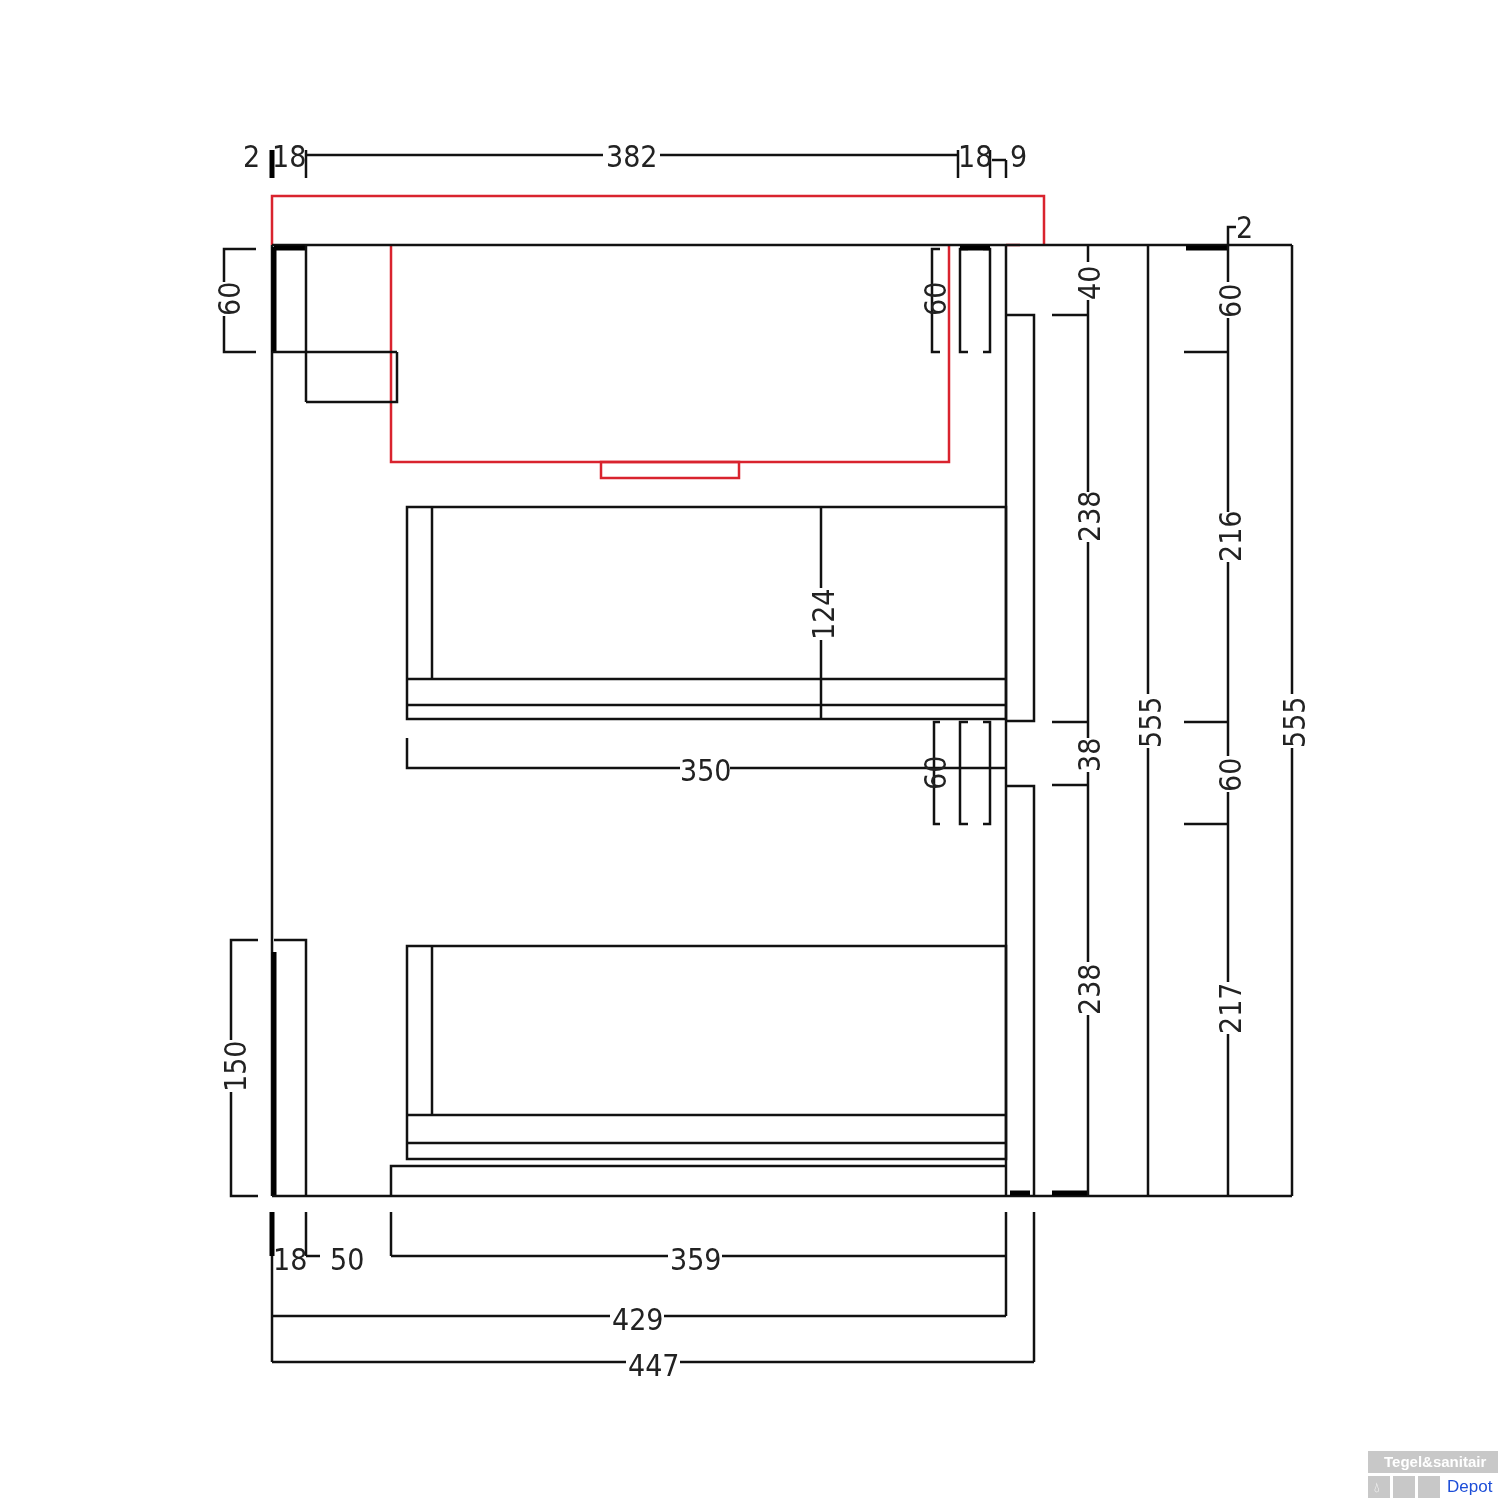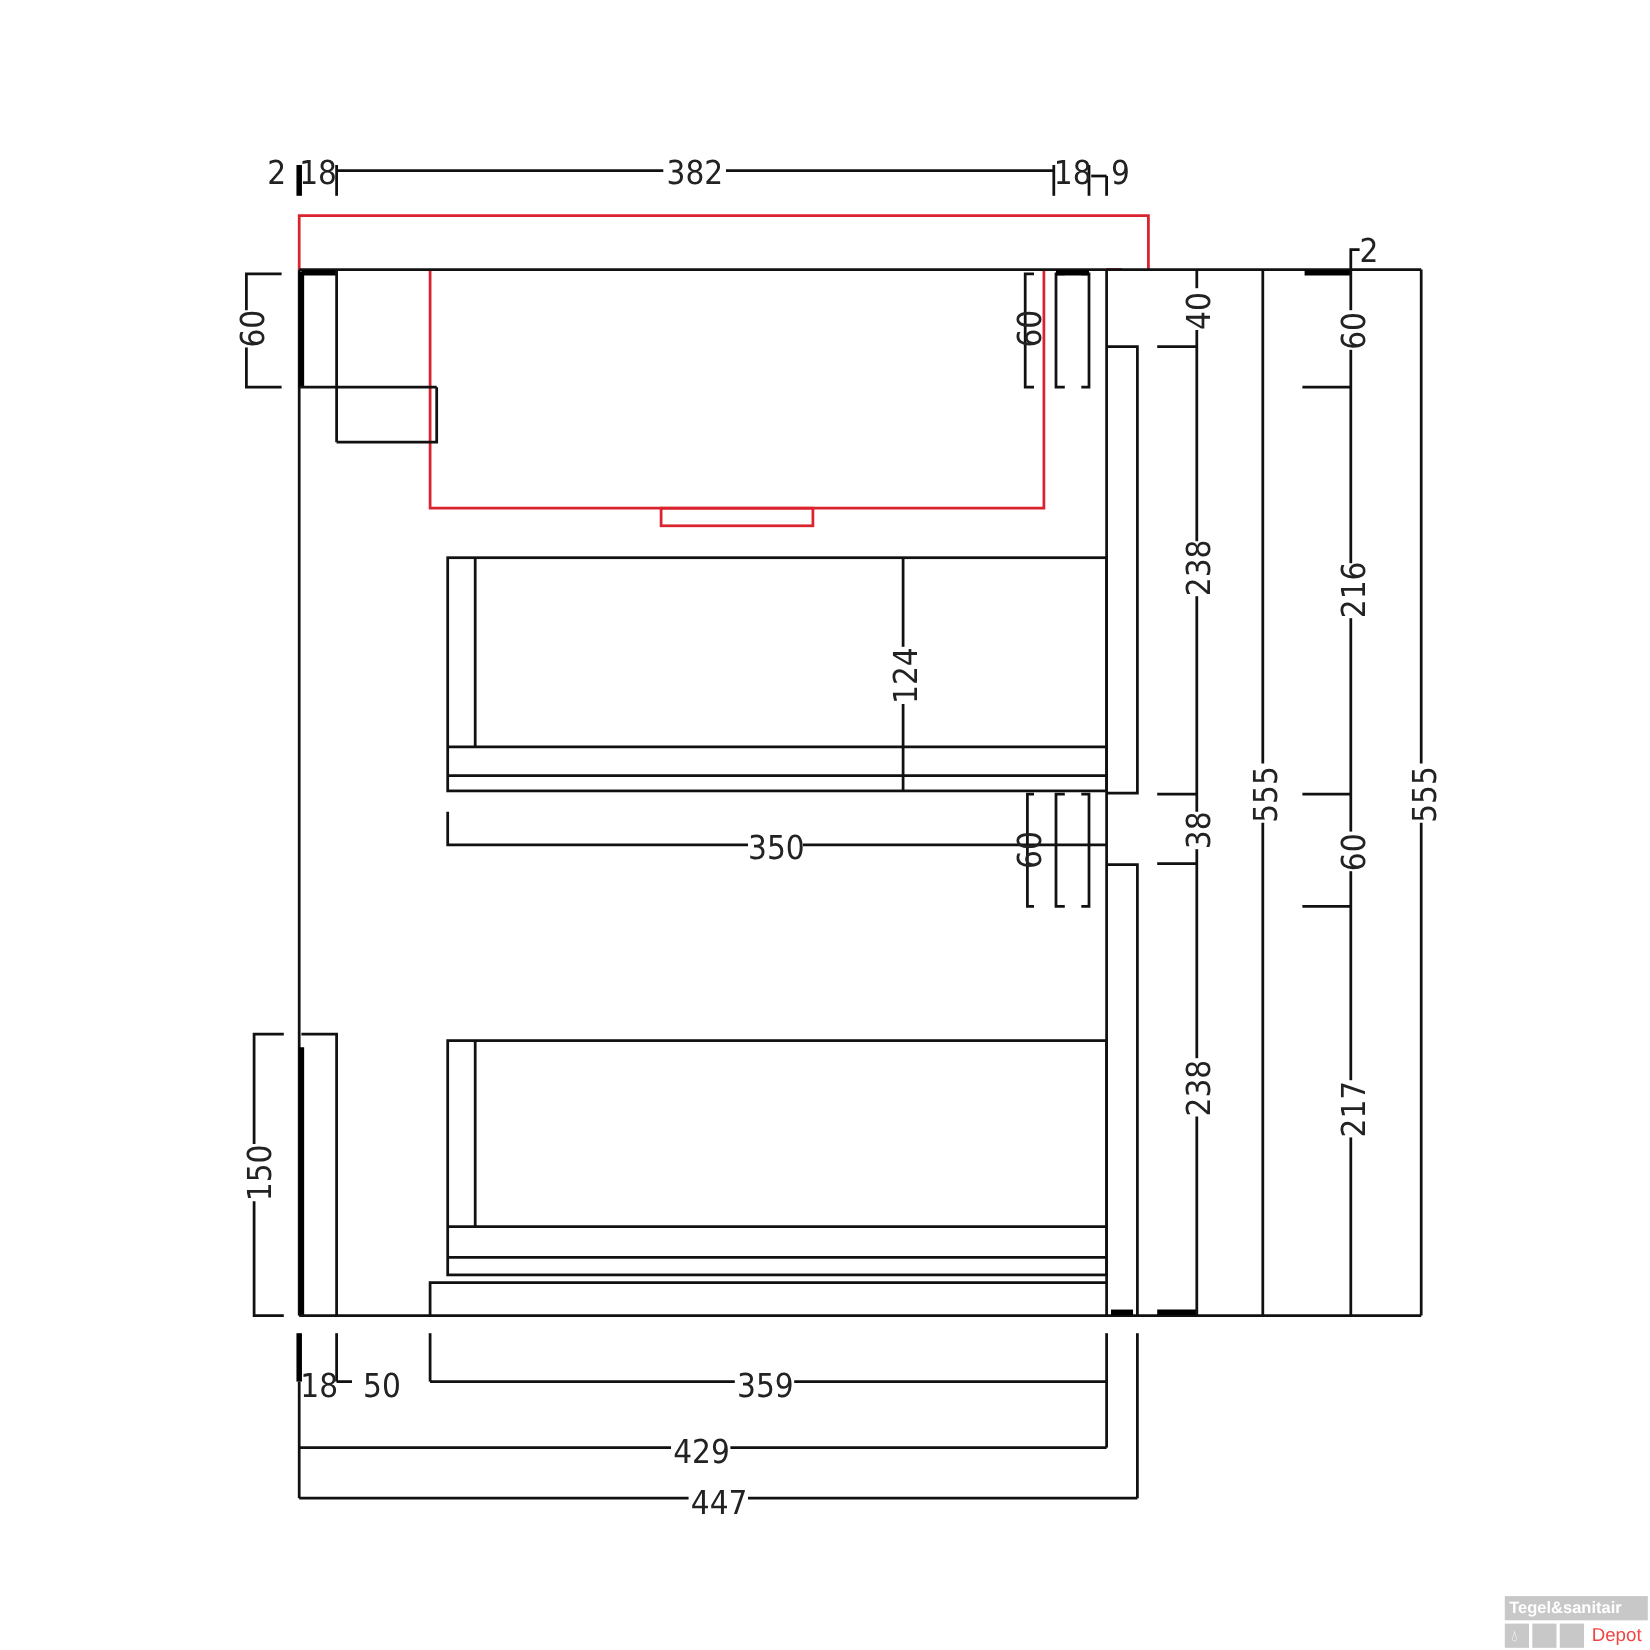--- a/index.html
+++ b/index.html
@@ -3,25 +3,25 @@
 <meta charset="utf-8">
 <style>
   html, body { margin: 0; padding: 0; background: #ffffff; }
   body { width: 1500px; height: 1500px; position: relative; overflow: hidden; font-family: "Liberation Sans", sans-serif; }
   svg#drawing { position: absolute; left: 0; top: 0; }
   .ln { stroke: #111; stroke-width: 2.5; fill: none; }
   .ln-thick { stroke: #000; stroke-width: 5; fill: none; }
   .red { stroke: #d9232e; stroke-width: 2.5; fill: none; }
   .dim-text { font-family: "DejaVu Sans Condensed", "DejaVu Sans", sans-serif; font-size: 30px; fill: #222; }
   .logo { position: absolute; left: 1368px; top: 1451px; width: 130px; }
-  .logo-top { background: #c8c8c8; color: #fff; font-family: "Liberation Sans", sans-serif; font-weight: bold; font-size: 15px; padding: 1px 4px; letter-spacing: 0; height: 20px; line-height: 20px; }
+  .logo-top { background: #c8c8c8; color: #fff; font-family: "Liberation Sans", sans-serif; font-weight: bold; font-size: 15px; padding: 1px 16px; letter-spacing: 0; height: 20px; line-height: 20px; }
   .logo-bottom { display: flex; align-items: center; margin-top: 3px; height: 22px; }
   .logo-sq { width: 22px; height: 22px; background: #c8c8c8; margin-right: 3px; position: relative; }
   .logo-sq .drop { position: absolute; left: 6px; top: 3px; color: #fff; font-size: 14px; line-height: 16px; }
-  .logo-depot { color: #ef4444; font-size: 17px; margin-left: 4px; font-family: "Liberation Sans", sans-serif; }
+  .logo-depot { color: #1d4ed8; font-size: 17px; margin-left: 4px; font-family: "Liberation Sans", sans-serif; }
 </style>
 </head>
 <body>
 
 <svg id="drawing" width="1500" height="1500" viewBox="0 0 1500 1500" xmlns="http://www.w3.org/2000/svg">
 
   <g>
     <polyline class="red" points="272,245 272,196 1044,196 1044,245"></polyline>
     <polyline class="red" points="391,246 391,462 949,462 949,246"></polyline>
     <rect class="red" x="601" y="462" width="138" height="16"></rect>

